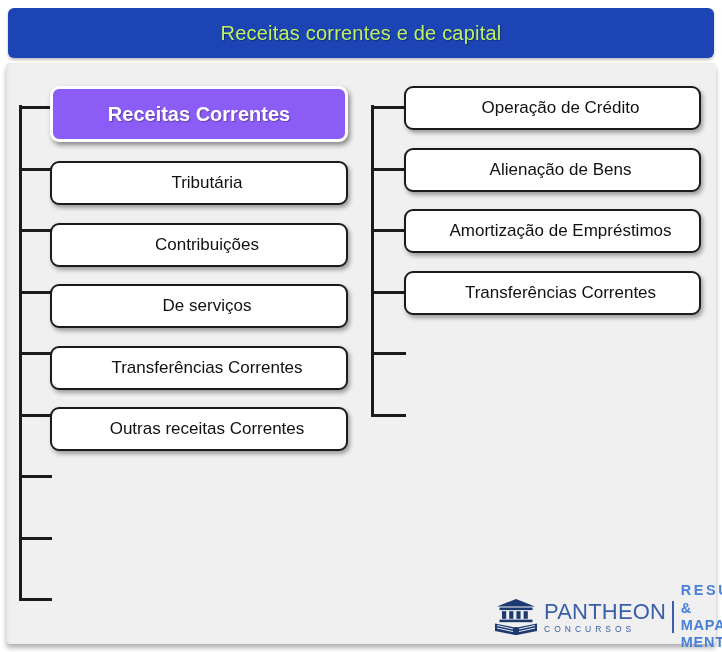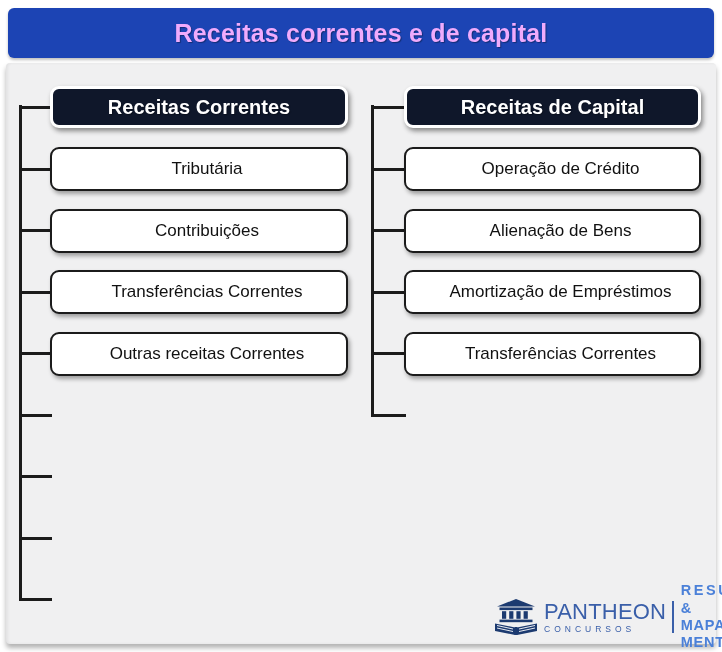--- a/index.html
+++ b/index.html
@@ -9,38 +9,38 @@
     background:#ffffff; overflow:hidden;
     font-family:"Liberation Sans", sans-serif;
   }
   .topbar {
     position:absolute; left:8px; top:8px; width:706px; height:50px;
     background:#1c44b4; border-radius:6px;
     display:flex; align-items:center; justify-content:center;
     box-shadow:0 2px 3px rgba(0,0,0,0.25);
   }
   .topbar .title {
-    color:#f0abfc; font-size:25px; font-weight:700; letter-spacing:0.2px;
+    color:#bef264; font-size:20px; font-weight:400; letter-spacing:0.2px;
     text-shadow:1px 1px 1px rgba(0,0,0,0.35);
   }
   .card {
     position:absolute; left:6px; top:63px; width:710px; height:581px;
     background:#f0f0f1; border-radius:4px;
     box-shadow:0 4px 5px rgba(0,0,0,0.30), 2px 0 3px rgba(0,0,0,0.06) inset;
   }
   .col { position:absolute; display:flex; flex-direction:column; gap:17.5px; width:298px; }
   .col-left  { left:50px;  top:86px; }
   .col-right { left:404px; top:86px; width:297px; }
   .box {
     width:100%; display:flex; align-items:center; justify-content:center;
     text-align:center; border-radius:9px;
   }
   .box.header {
-    height:42px; margin-bottom:1.5px;
-    background:#0f172a; border:3px solid #ffffff;
+    height:56px; margin-bottom:1.5px;
+    background:#8b5cf6; border:3px solid #ffffff;
     box-shadow:2px 3px 5px rgba(0,0,0,0.45);
     color:#ffffff; font-size:20px; font-weight:700;
     text-shadow:1px 1px 1px rgba(0,0,0,0.3);
   }
   .box.item {
     height:44px;
     background:#ffffff; border:2.5px solid #1b1b1b;
     box-shadow:2px 3px 4px rgba(0,0,0,0.35);
     color:#111111; font-size:17px;padding-left:16px;
   }
@@ -87,26 +87,26 @@
   <div class="branch" style="left:371px; top:167.5px; width:35px;"></div>
   <div class="branch" style="left:371px; top:229px;   width:35px;"></div>
   <div class="branch" style="left:371px; top:290.5px; width:35px;"></div>
   <div class="branch" style="left:371px; top:352px;   width:35px;"></div>
   <div class="branch" style="left:371px; top:413.5px; width:35px;"></div>
 
   <div class="col col-left">
     <div class="box header">Receitas Correntes</div>
     <div class="box item">Tributária</div>
     <div class="box item">Contribuições</div>
+    <div class="box item">De serviços</div>
     <div class="box item">Transferências Correntes</div>
     <div class="box item">Outras receitas Correntes</div>
   </div>
 
   <div class="col col-right">
-    <div class="box header">Receitas de Capital</div>
     <div class="box item">Operação de Crédito</div>
     <div class="box item">Alienação de Bens</div>
     <div class="box item">Amortização de Empréstimos</div>
     <div class="box item">Transferências Correntes</div>
   </div>
 
   <div class="logo">
     <svg class="logo-icon" width="44" height="38" viewBox="0 0 44 38">
       <polygon points="22,1 3,8.5 41,8.5" fill="#1c3a70"></polygon>
       <rect x="5.5" y="9.5" width="33" height="2.6" fill="#1c3a70"></rect>

